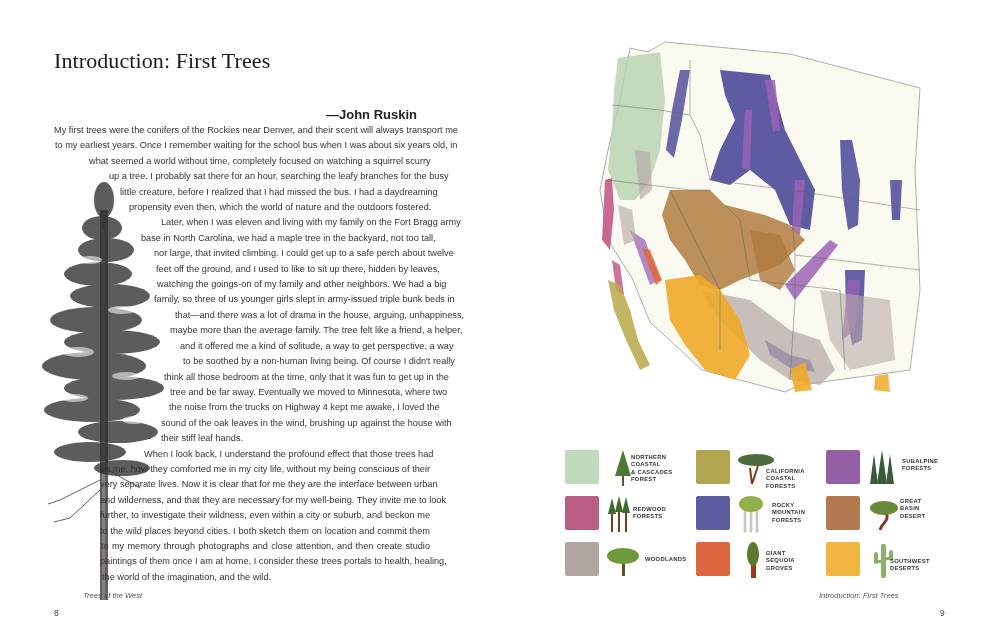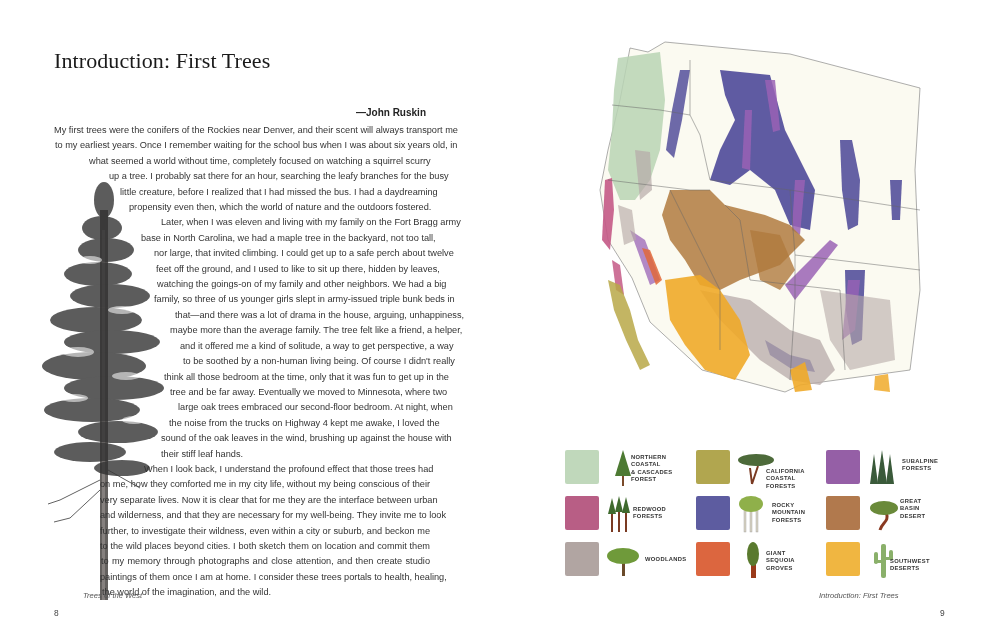--- a/index.html
+++ b/index.html
@@ -2,21 +2,21 @@
 <html><head>
 <meta charset="utf-8">
 <style>
   html,body{margin:0;padding:0;background:#fff;}
   body{width:1000px;height:643px;position:relative;overflow:hidden;font-family:"Liberation Sans",sans-serif;color:#2a2a2a;}
   .page{position:absolute;top:0;height:643px;}
   .page-left{left:0;width:500px;}
   .page-right{left:500px;width:500px;}
   .title{position:absolute;left:54px;top:48px;font-family:"Liberation Serif",serif;font-size:22px;color:#1a1a1a;letter-spacing:0.1px;white-space:nowrap;}
   .epigraph{position:absolute;left:54px;top:90px;width:376px;font-family:"Liberation Serif",serif;font-style:italic;font-size:9.4px;color:#333;white-space:nowrap;}
-  .attrib{position:absolute;right:74px;top:107px;font-size:10px;font-weight:bold;color:#222;}
+  .attrib{position:absolute;right:83px;top:107px;font-size:13px;font-weight:bold;color:#222;}
   .body-text{position:absolute;left:54px;top:123px;width:376px;font-size:9.2px;line-height:15.4px;color:#333;}
   .body-text .ln{display:block;white-space:nowrap;text-align:justify;text-align-last:justify;}
   .body-text .ln.last{text-align-last:left;}
   .folio{position:absolute;top:608px;font-size:8.4px;color:#444;}
   .folio-run{position:absolute;top:591px;font-size:7.6px;font-style:italic;color:#555;}
   .tree-illus{position:absolute;left:30px;top:170px;width:150px;height:430px;}
   .map{position:absolute;left:590px;top:40px;width:340px;height:380px;}
   .legend{position:absolute;left:565px;top:450px;width:400px;height:140px;}
   .lg-item{position:absolute;height:36px;}
   .swatch{position:absolute;left:0;top:0;width:34px;height:34px;border-radius:2px;opacity:0.9;}
@@ -77,21 +77,20 @@
     <span class="ln" style="margin-left:100px;width:276px;">nor large, that invited climbing. I could get up to a safe perch about twelve</span>
     <span class="ln" style="margin-left:102px;width:274px;">feet off the ground, and I used to like to sit up there, hidden by leaves,</span>
     <span class="ln" style="margin-left:103px;width:273px;">watching the goings-on of my family and other neighbors. We had a big</span>
     <span class="ln" style="margin-left:100px;width:276px;">family, so three of us younger girls slept in army-issued triple bunk beds in</span>
     <span class="ln" style="margin-left:121px;width:255px;">that—and there was a lot of drama in the house, arguing, unhappiness,</span>
     <span class="ln" style="margin-left:116px;width:260px;">maybe more than the average family. The tree felt like a friend, a helper,</span>
     <span class="ln" style="margin-left:126px;width:250px;">and it offered me a kind of solitude, a way to get perspective, a way</span>
     <span class="ln" style="margin-left:129px;width:247px;">to be soothed by a non-human living being. Of course I didn't really</span>
     <span class="ln" style="margin-left:110px;width:266px;">think all those bedroom at the time, only that it was fun to get up in the</span>
     <span class="ln" style="margin-left:116px;width:260px;">tree and be far away. Eventually we moved to Minnesota, where two</span>
-    <span class="ln" style="margin-left:124px;width:252px;">large oak trees embraced our second-floor bedroom. At night, when</span>
     <span class="ln" style="margin-left:115px;width:261px;">the noise from the trucks on Highway 4 kept me awake, I loved the</span>
     <span class="ln" style="margin-left:107px;width:269px;">sound of the oak leaves in the wind, brushing up against the house with</span>
     <span class="ln last" style="margin-left:107px;width:269px;">their stiff leaf hands.</span>
     <span class="ln" style="margin-left:90px;width:286px;">When I look back, I understand the profound effect that those trees had</span>
     <span class="ln" style="margin-left:46px;width:330px;">on me, how they comforted me in my city life, without my being conscious of their</span>
     <span class="ln" style="margin-left:46px;width:330px;">very separate lives. Now it is clear that for me they are the interface between urban</span>
     <span class="ln" style="margin-left:46px;width:330px;">and wilderness, and that they are necessary for my well-being. They invite me to look</span>
     <span class="ln" style="margin-left:46px;width:330px;">further, to investigate their wildness, even within a city or suburb, and beckon me</span>
     <span class="ln" style="margin-left:46px;width:330px;">to the wild places beyond cities. I both sketch them on location and commit them</span>
     <span class="ln" style="margin-left:47px;width:329px;">to my memory through photographs and close attention, and then create studio</span>

